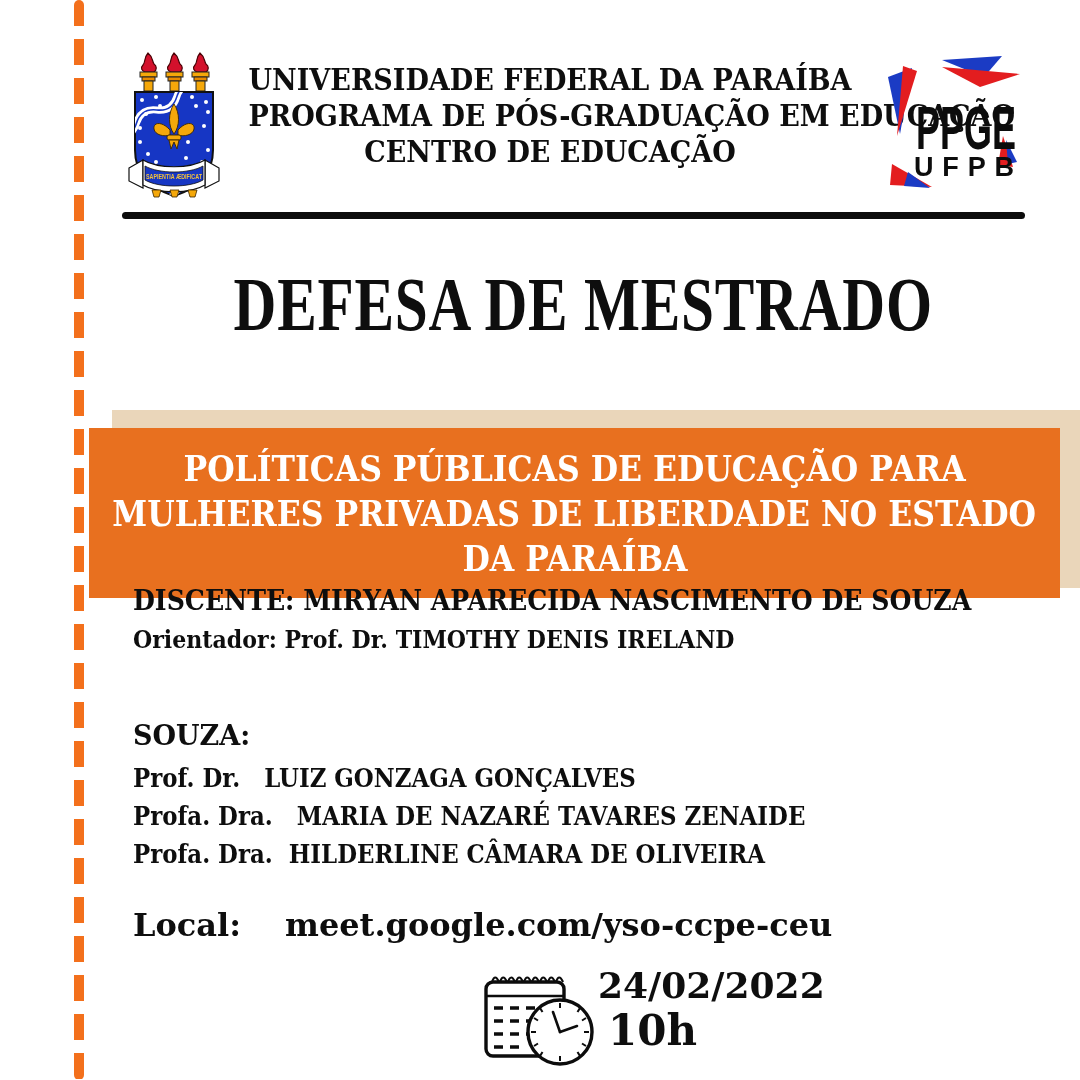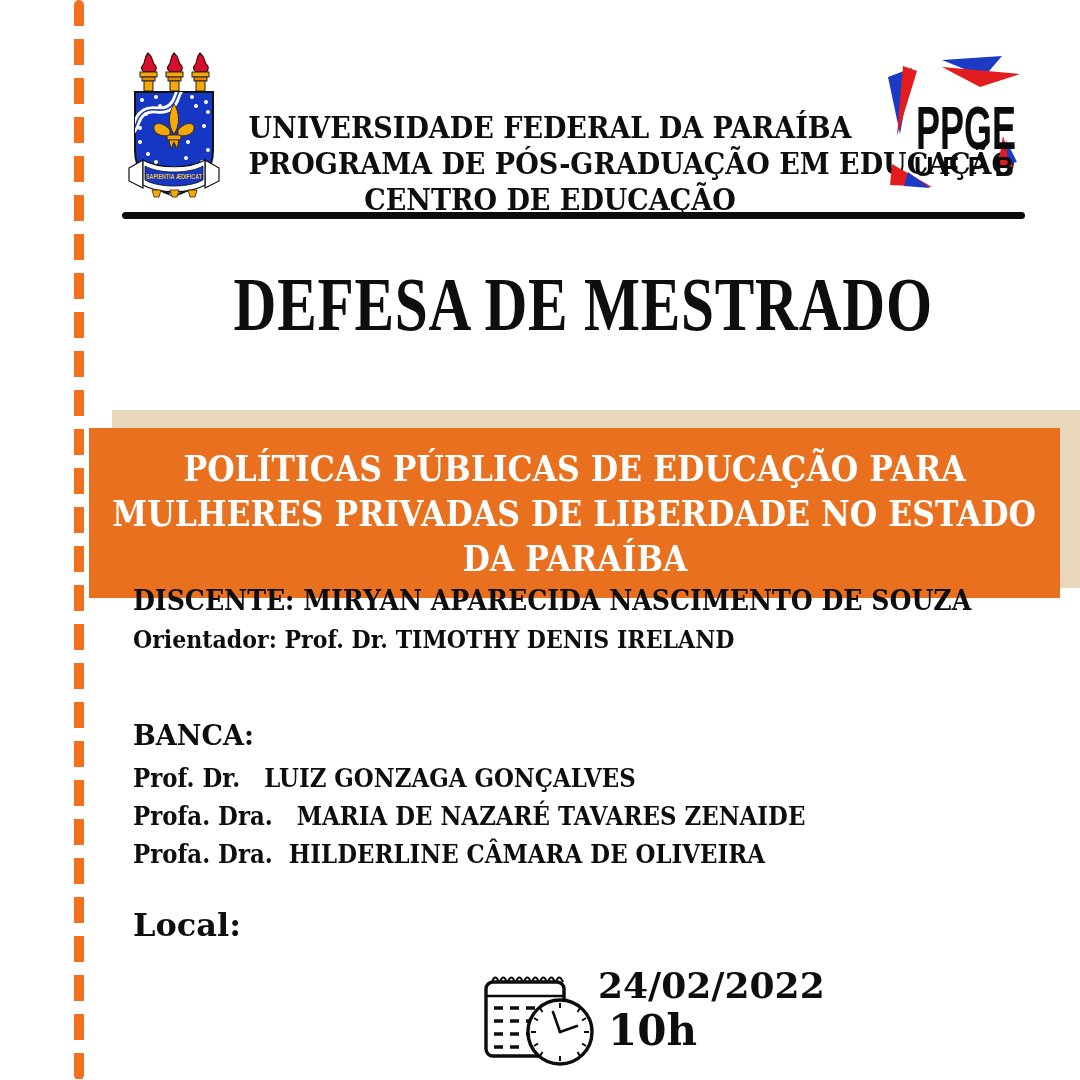--- a/index.html
+++ b/index.html
@@ -7,21 +7,21 @@
   .poster{position:relative;width:1080px;height:1080px;background:#fff;}
 
   
   .dash-border{position:absolute;left:74px;top:0;width:10px;height:1080px;
     background:repeating-linear-gradient(180deg,#f3701c 0 26px,transparent 26px 39px);
     border-radius:5px;}
 
   
   .crest{position:absolute;left:126px;top:50px;}
   .header-text{position:absolute;left:215px;top:62px;width:670px;text-align:center;
-    font-weight:bold;font-size:30px;line-height:36px;margin-top:48px;}
+    font-weight:bold;font-size:30px;line-height:36px;}
   .header-text .ln{display:block;transform:scaleX(0.9);transform-origin:50% 50%;white-space:nowrap;}
   .ppge{position:absolute;left:872px;top:54px;}
 
   .divider{position:absolute;left:122px;top:212px;width:903px;height:7px;background:#0c0c0c;border-radius:4px;}
 
   
   .title{position:absolute;left:90px;top:258px;width:980px;margin:3px;text-align:center;
     font-weight:bold;font-size:76px;line-height:86px;font-family:"Liberation Serif","DejaVu Serif",serif;}
   .title span{display:inline-block;transform:scaleX(0.78);white-space:nowrap;letter-spacing:1px;}
 
@@ -181,28 +181,29 @@
     <div class="bln">MULHERES PRIVADAS DE LIBERDADE NO ESTADO</div>
     <div class="bln">DA PARAÍBA</div>
   </div>
 
   <section class="details">
     <p class="discente">DISCENTE: MIRYAN APARECIDA NASCIMENTO DE SOUZA</p>
     <p class="orientador">Orientador: Prof. Dr. TIMOTHY DENIS IRELAND</p>
   </section>
 
   <section class="banca">
-    <p class="banca-label">BANCA:</p>
+    <p class="banca-label">SOUZA:</p>
     <p class="banca-row">Prof. Dr.   LUIZ GONZAGA GONÇALVES</p>
     <p class="banca-row">Profa. Dra.   MARIA DE NAZARÉ TAVARES ZENAIDE</p>
     <p class="banca-row">Profa. Dra.  HILDERLINE CÂMARA DE OLIVEIRA</p>
   </section>
 
   <div class="local">
     <span>Local:</span>
+    <span class="lv">meet.google.com/yso-ccpe-ceu</span>
   </div>
 
   <svg class="cal-icon" width="122" height="104" viewBox="0 0 122 104">
     <rect x="6" y="16" width="78" height="74" rx="7" fill="#ffffff" stroke="#0c0c0c" stroke-width="3.4"></rect>
     <line x1="6" y1="30" x2="84" y2="30" stroke="#0c0c0c" stroke-width="2.6"></line>
     <g stroke="#0c0c0c" stroke-width="2.2" fill="none">
       <path d="M12 16 q3 -9 7 0"></path>
         <path d="M20 16 q3 -9 7 0"></path>
         <path d="M28 16 q3 -9 7 0"></path>
       <path d="M36 16 q3 -9 7 0"></path>

